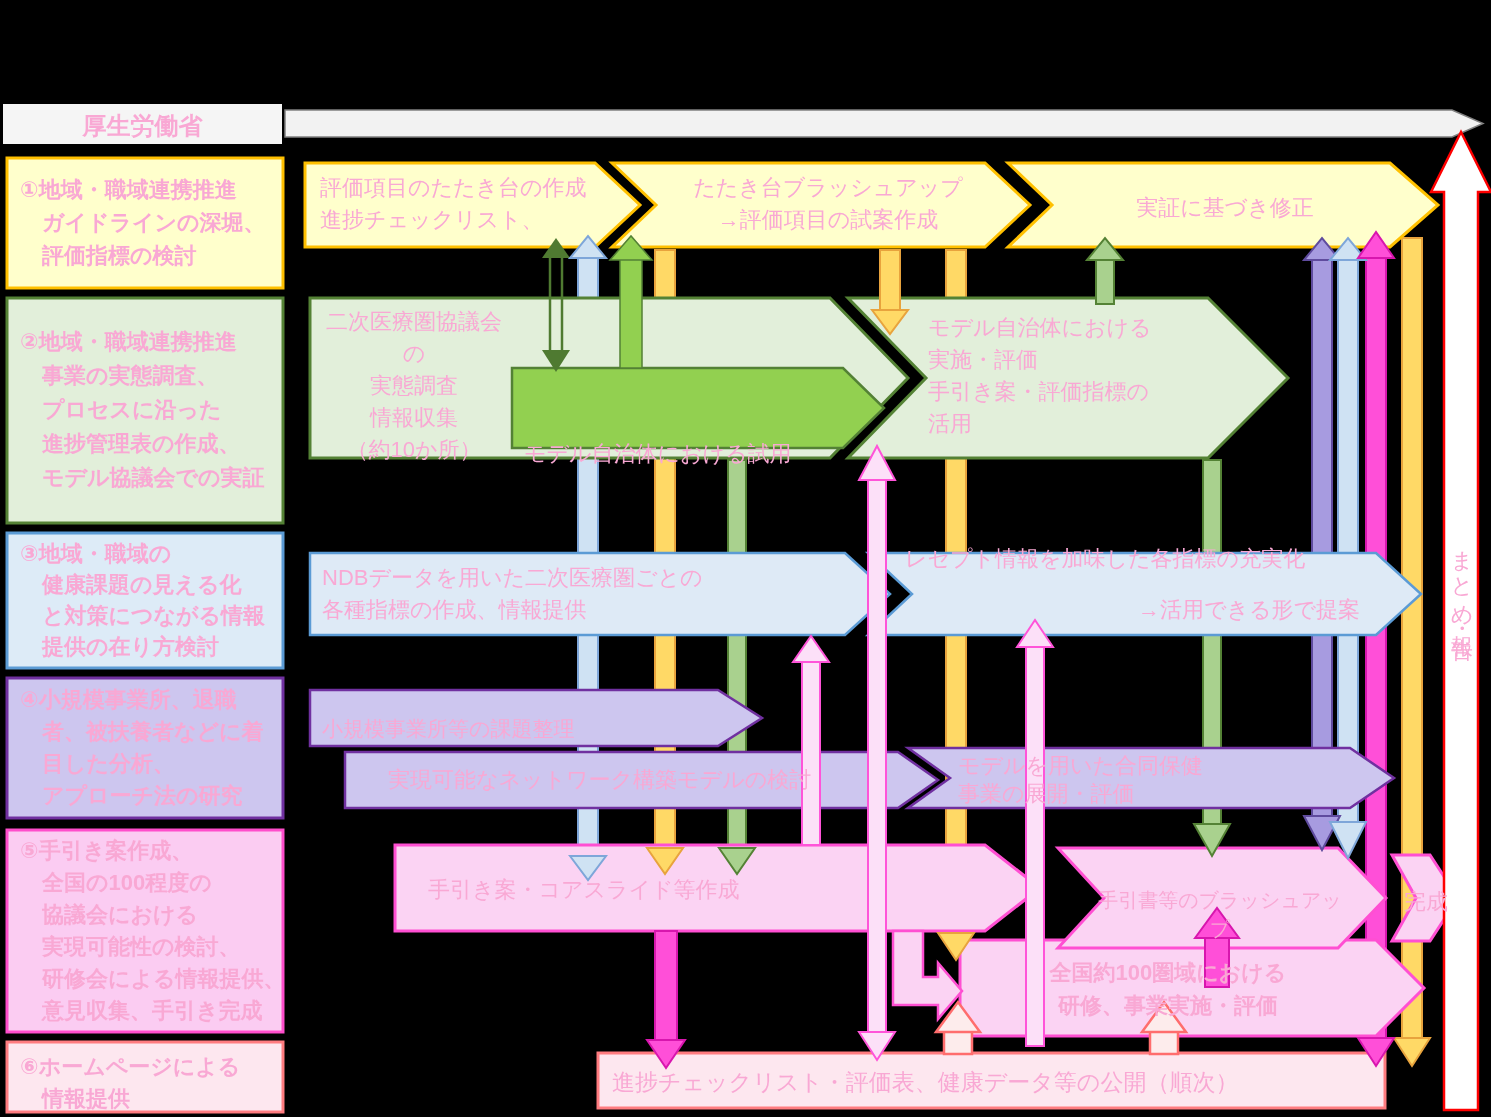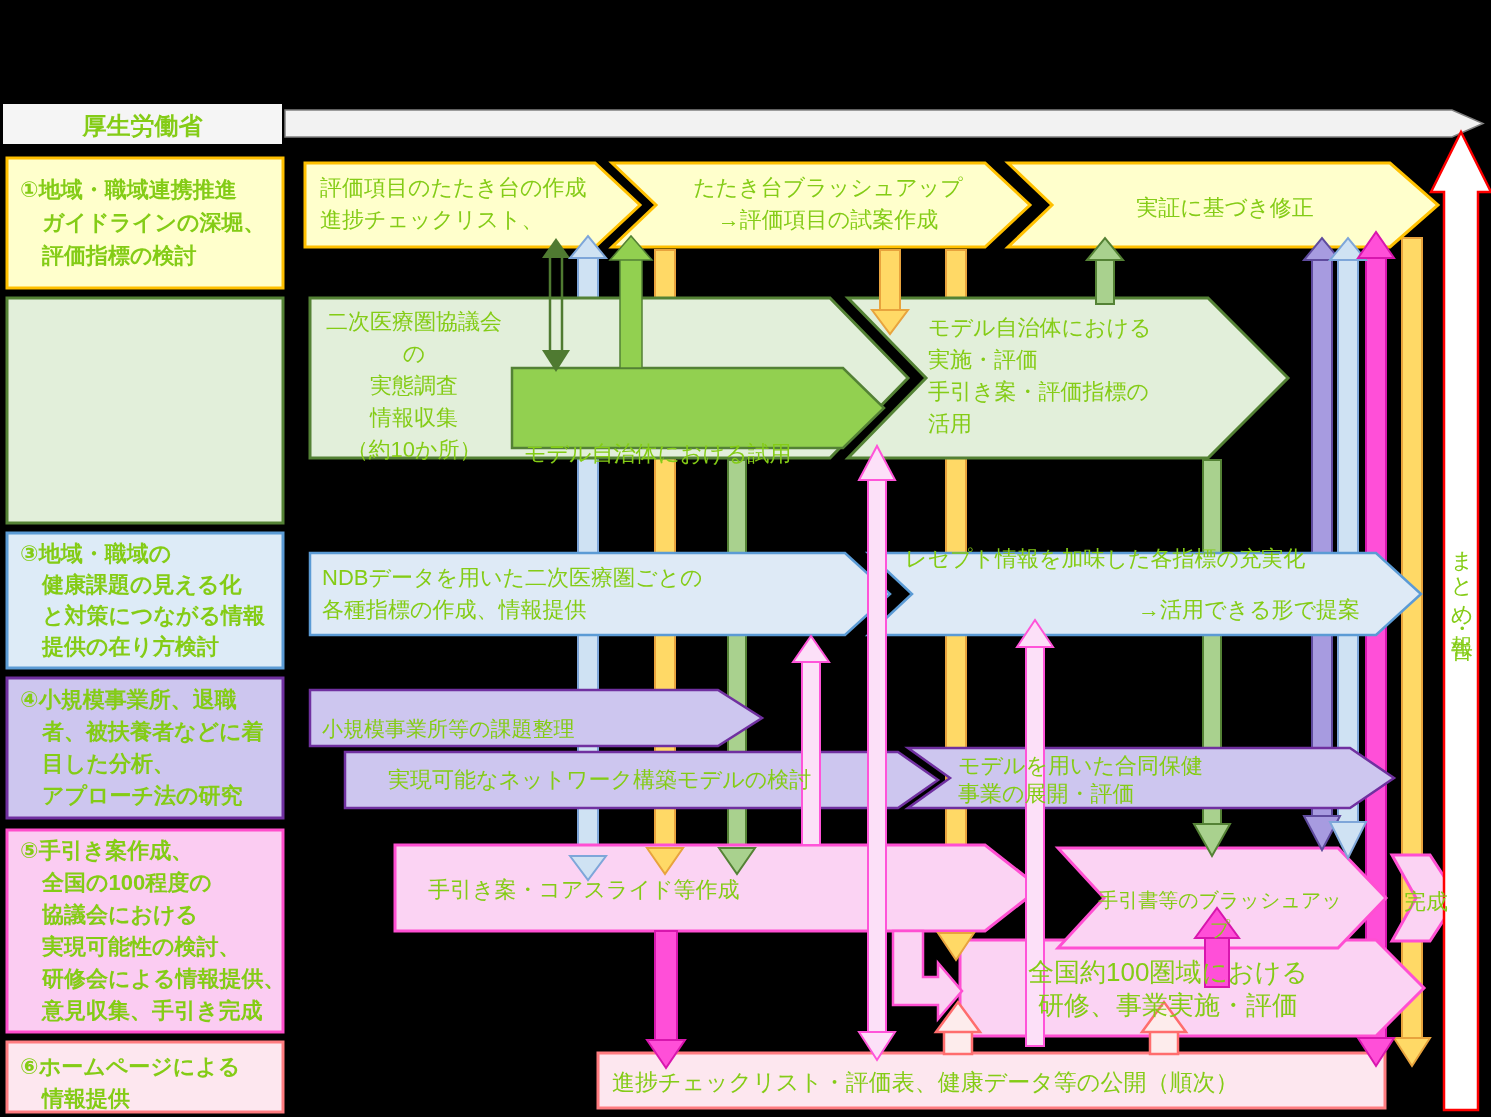--- a/index.html
+++ b/index.html
@@ -1,19 +1,19 @@
 <!DOCTYPE html>
 <html><head>
 <meta charset="utf-8">
 <style>
   html,body{margin:0;padding:0;background:#000;}
   #canvas{position:relative;width:1491px;height:1117px;background:#000;overflow:hidden;
           font-family:"Liberation Sans","DejaVu Sans",sans-serif;}
   #shapes{position:absolute;left:0;top:0;z-index:1;}
-  .txt{position:absolute;z-index:2;color:#84cc16;white-space:pre-line;line-height:1.45;}
+  .txt{position:absolute;z-index:2;color:#f9a8d4;white-space:pre-line;line-height:1.45;}
   .b{font-weight:bold;}
   .c{text-align:center;}
   .r{text-align:right;}
   .hang{padding-left:22px;text-indent:-22px;}
   .vert{writing-mode:vertical-rl;letter-spacing:2px;}
 </style>
 </head>
 <body>
 
 <div id="canvas">
@@ -110,20 +110,25 @@
   <polygon points="936,1032 958,1002 980,1032" fill="#FDECEC" stroke="#FF6D6D" stroke-width="2.5"></polygon>
   <rect x="1150" y="1030" width="28" height="24" fill="#FDECEC" stroke="#FF6D6D" stroke-width="2.5"></rect>
   <polygon points="1142,1032 1164,1002 1186,1032" fill="#FDECEC" stroke="#FF6D6D" stroke-width="2.5"></polygon>
 </svg>
 
 <div class="txt b c" style="left:2px;top:109px;width:281px;font-size:24px;">厚生労働省</div>
 
 <div class="txt b hang" style="left:20px;top:173px;width:252px;font-size:22px;line-height:33px;">①地域・職域連携推進
 ガイドラインの深堀、
 評価指標の検討</div>
+<div class="txt b hang" style="left:20px;top:325px;width:252px;font-size:22px;line-height:34px;">②地域・職域連携推進
+事業の実態調査、
+プロセスに沿った
+進捗管理表の作成、
+モデル協議会での実証</div>
 <div class="txt b hang" style="left:20px;top:538px;width:252px;font-size:22px;line-height:31px;">③地域・職域の
 健康課題の見える化
 と対策につながる情報
 提供の在り方検討</div>
 <div class="txt b hang" style="left:20px;top:684px;width:252px;font-size:22px;line-height:32px;">④小規模事業所、退職
 者、被扶養者などに着
 目した分析、
 アプローチ法の研究</div>
 <div class="txt b hang" style="left:20px;top:835px;width:252px;font-size:22px;line-height:32px;">⑤手引き案作成、
 全国の100程度の
@@ -156,20 +161,20 @@
 <div class="txt r" style="left:905px;top:594px;width:455px;font-size:22px;">→活用できる形で提案</div>
 
 <div class="txt" style="left:322px;top:702px;width:390px;font-size:21px;margin-top:12px;">小規模事業所等の課題整理</div>
 <div class="txt" style="left:388px;top:764px;width:500px;font-size:22px;">実現可能なネットワーク構築モデルの検討</div>
 <div class="txt" style="left:958px;top:752px;width:330px;font-size:22px;line-height:28px;">モデルを用いた合同保健
 事業の展開・評価</div>
 
 <div class="txt" style="left:428px;top:874px;width:500px;font-size:22px;">手引き案・コアスライド等作成</div>
 <div class="txt c" style="left:1095px;top:886px;width:250px;font-size:20px;">手引書等のブラッシュアップ</div>
 <div class="txt c" style="left:1398px;top:886px;width:56px;font-size:22px;">完成</div>
-<div class="txt c" style="left:978px;top:956px;width:380px;font-size:26px;line-height:33px;">全国約100圏域における
+<div class="txt c" style="left:978px;top:956px;width:380px;font-size:22px;line-height:33px;font-weight:bold;">全国約100圏域における
 研修、事業実施・評価</div>
 
 <div class="txt" style="left:612px;top:1066px;width:760px;font-size:23px;">進捗チェックリスト・評価表、健康データ等の公開（順次）</div>
 
 <div class="txt vert" style="left:1446px;top:535px;height:200px;font-size:22px;">まとめ・報告</div>
 
 </div>
 
 </body></html>

